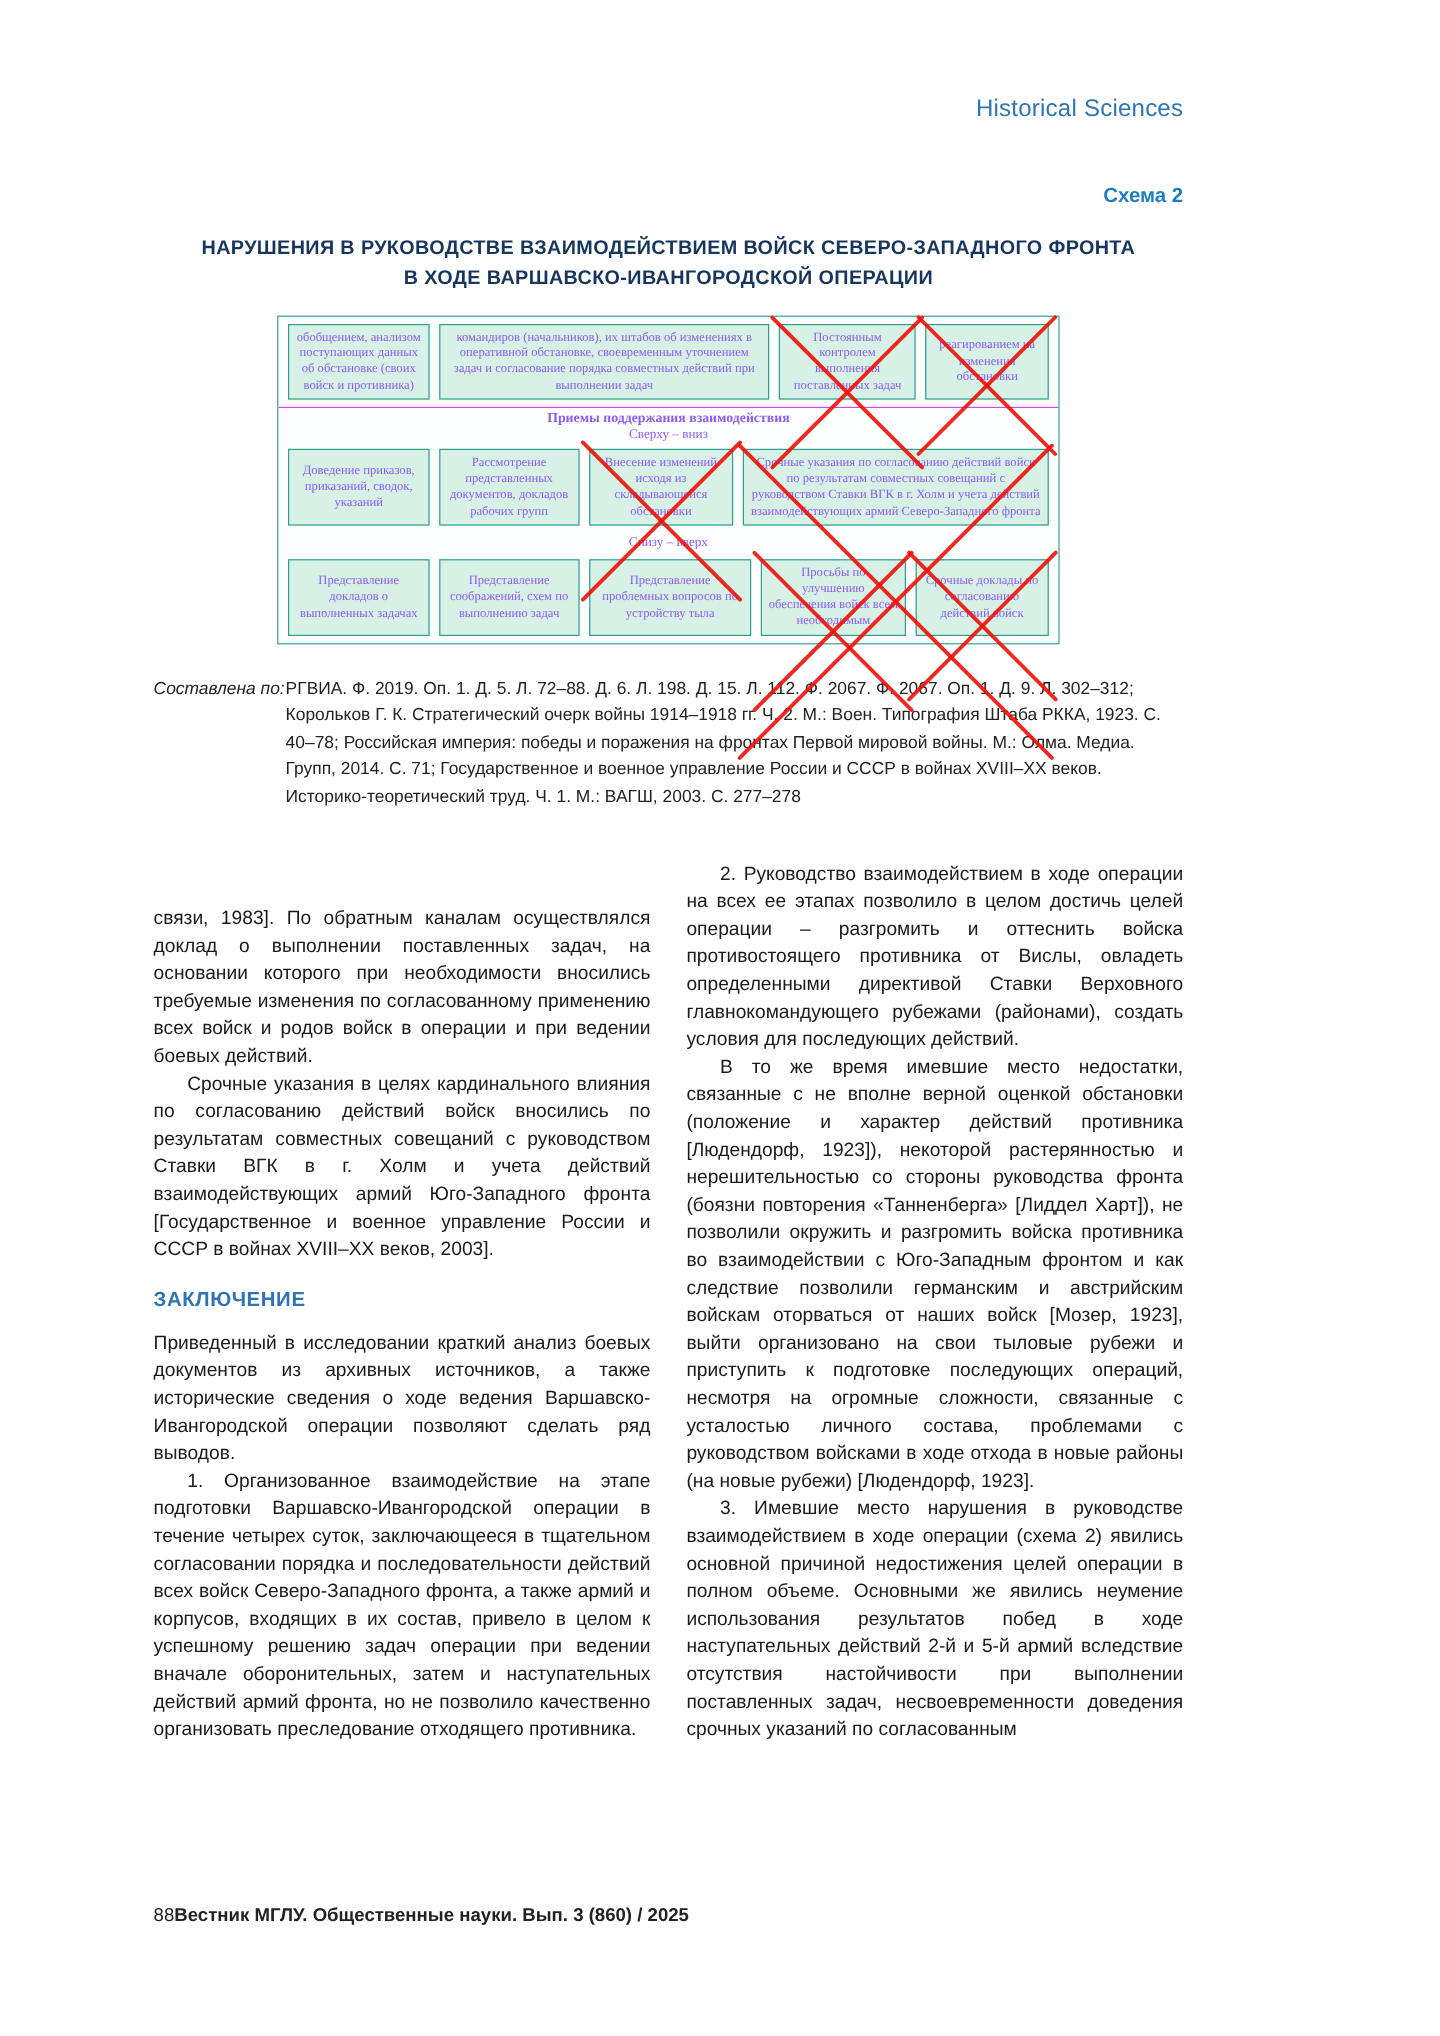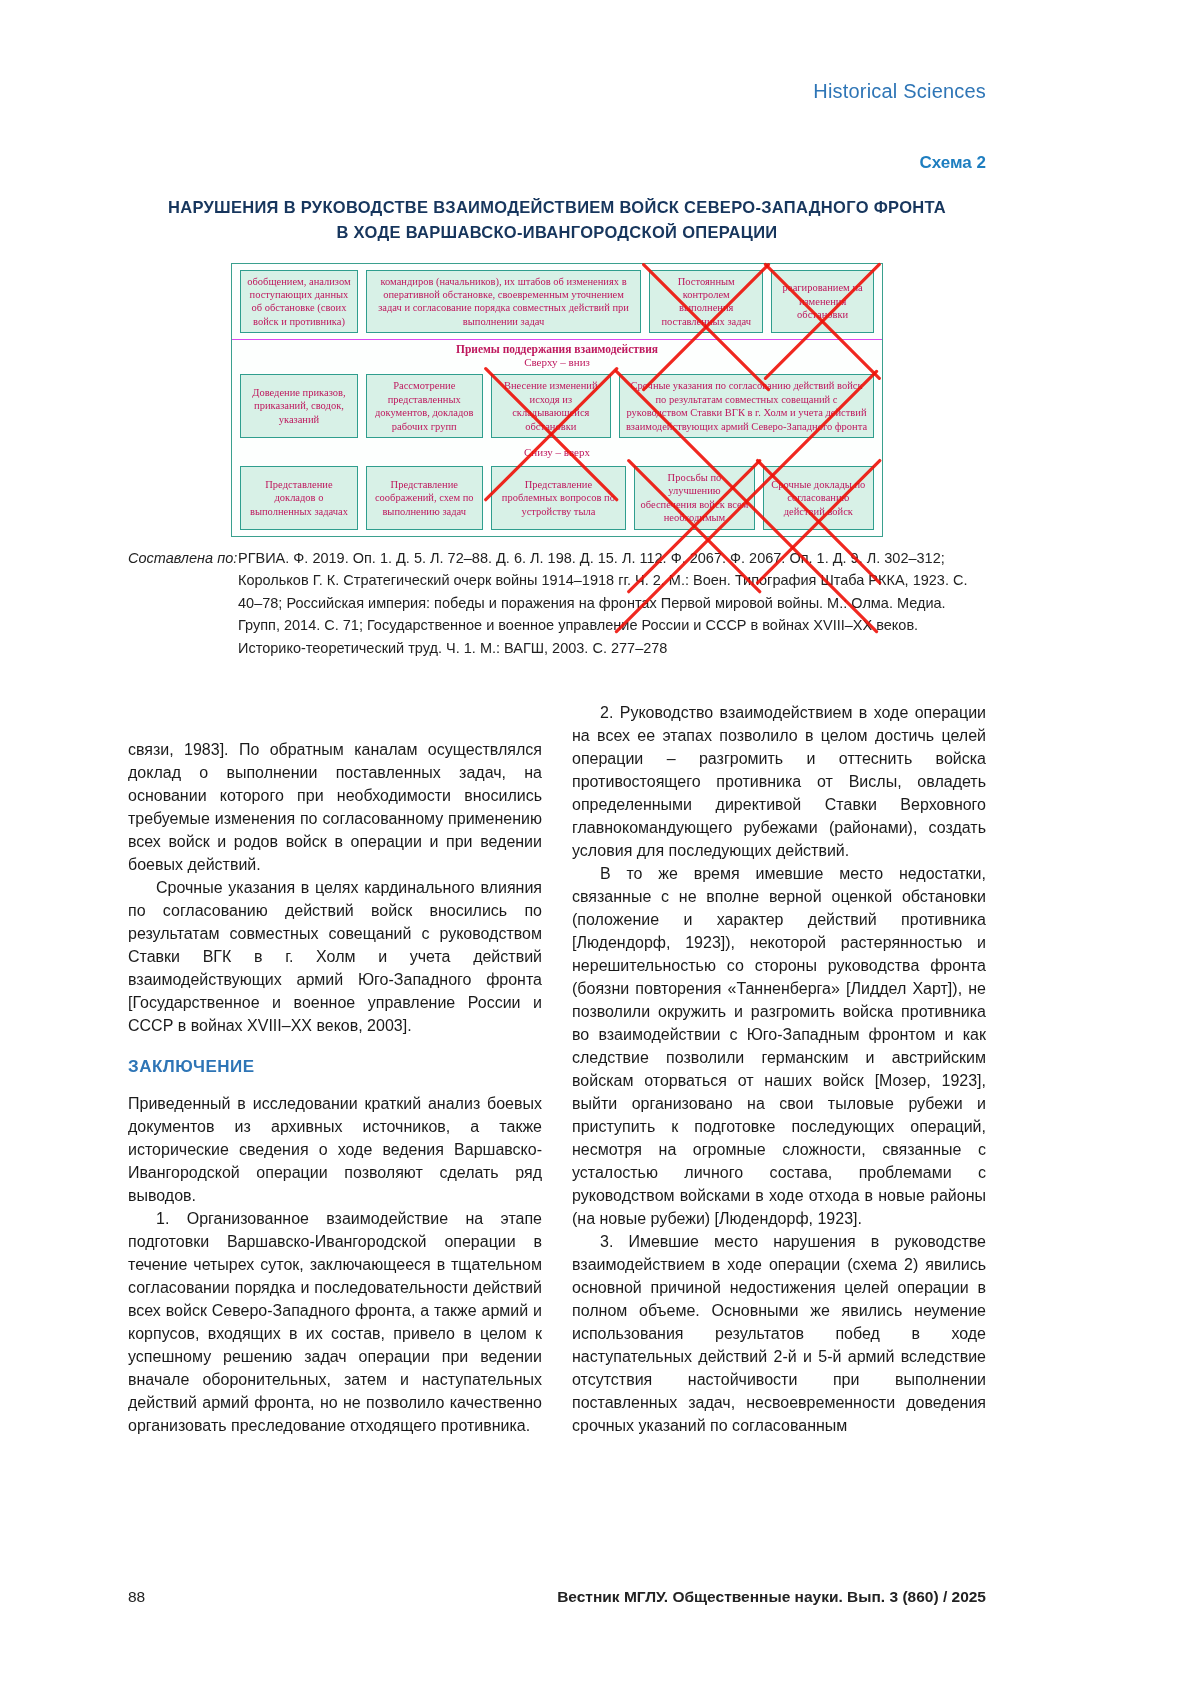--- a/index.html
+++ b/index.html
@@ -39,21 +39,21 @@
   }
 
   
   .diagram {
     width:652px;
     margin:18px auto 0 auto;
     border:1px solid #3aa08e;
     background:#fdfffe;
     position:relative;
     font-family:"Liberation Serif","DejaVu Serif",serif;
-    color:#be185d;
+    color:#8b5cf6;
   }
   .drow { display:flex; gap:8px; padding:6px 8px; align-items:stretch; }
   .dbox {
     position:relative;
     background:#d8f1e7;
     border:1px solid #2f9e8e;
     padding:4px 5px;
     font-size:10.5px;
     line-height:1.28;
     text-align:center;
@@ -79,21 +79,21 @@
   }
   .cross line {
     stroke:#ef1108; stroke-width:3.2;
     vector-effect:non-scaling-stroke;
     stroke-linecap:round; opacity:.9;
   }
 
   
   .source {
     display:flex;
-    margin-top:10px;
+    margin-top:26px;
     font-size:14.5px;
     line-height:1.55;
     color:#222222;
   }
   .source-label { flex:0 0 110px; font-style:italic; }
   .source-text  { flex:1; }
 
   
   .columns { display:flex; gap:30px; margin-top:42px;align-items:flex-end; }
   .col {
@@ -110,21 +110,21 @@
     font-size:17px;
     font-weight:bold;
     letter-spacing:.5px;
     margin:18px 0 14px 0;
   }
 
   
   .footer {
     position:absolute;
     left:128px; width:858px; top:1588px;
-    display:flex; justify-content:space-between; align-items:baseline;
+    display:flex; align-items:baseline;
     font-size:15.5px; color:#222222;
   }
   .journal { font-weight:bold; }
 </style>
 </head>
 <body>
 
 <div class="page">
   <div class="content">
 

